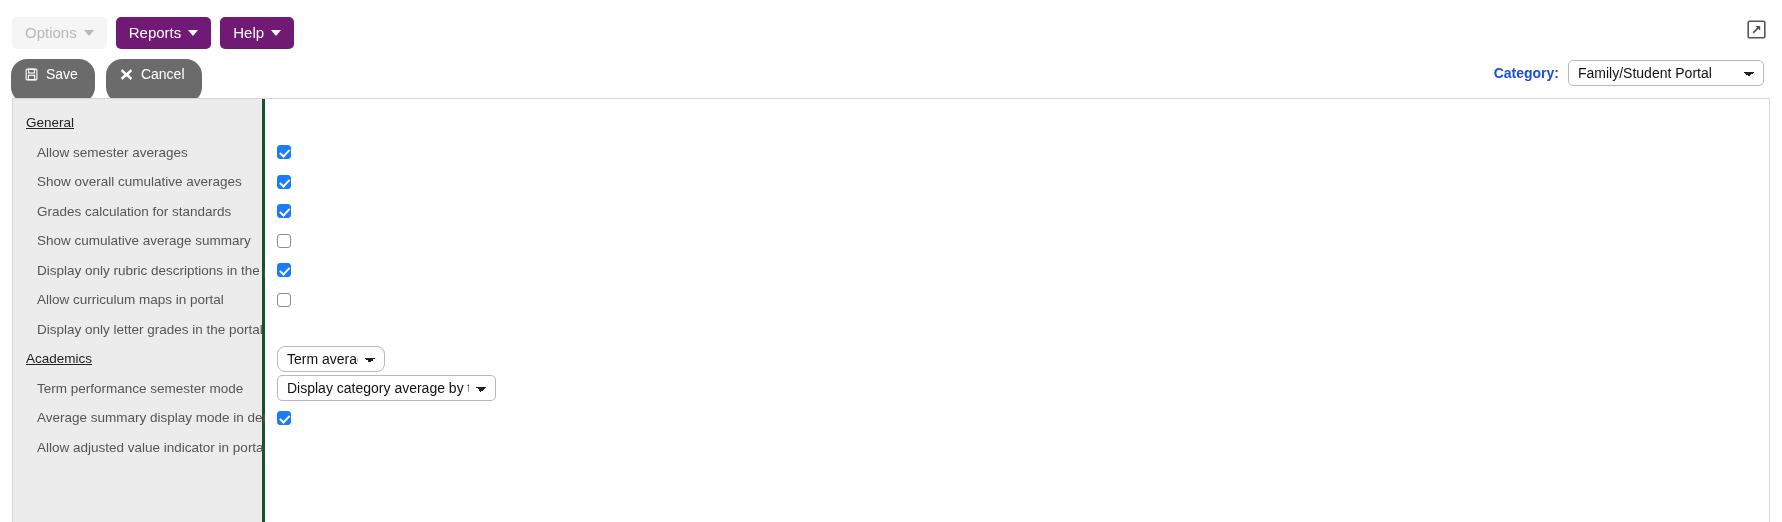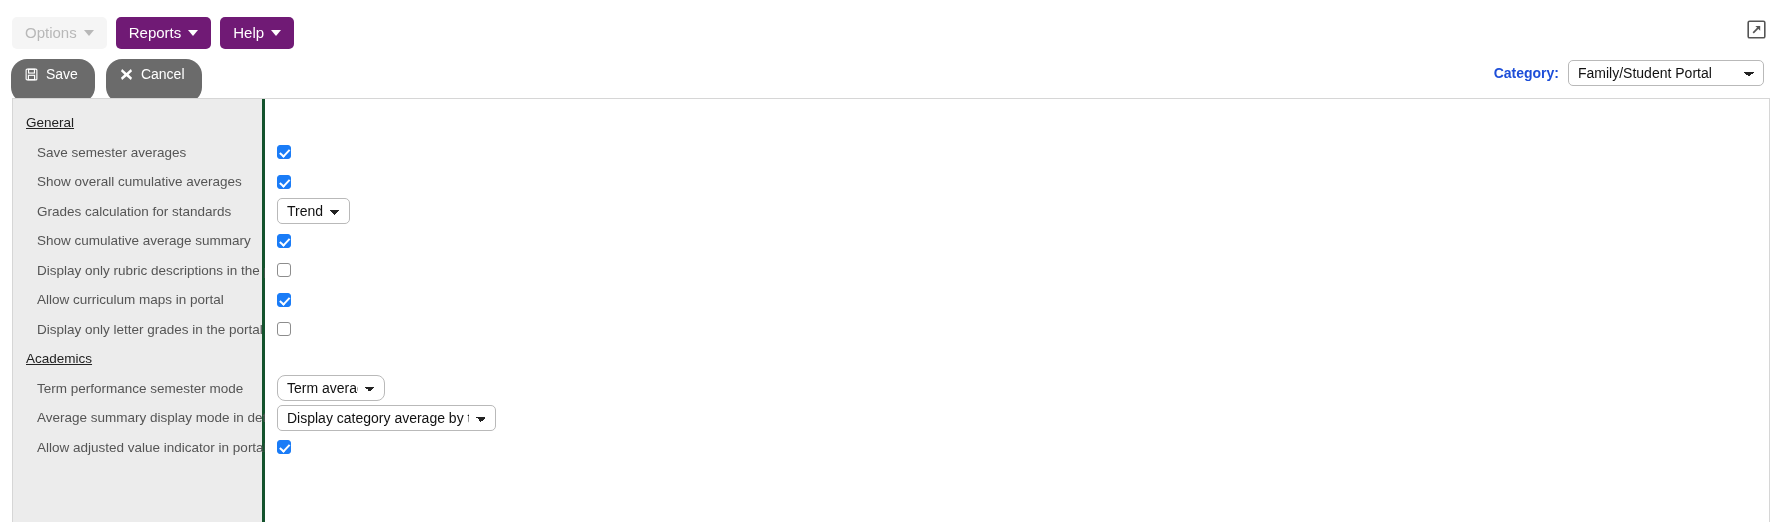--- a/index.html
+++ b/index.html
@@ -283,21 +283,21 @@
 
 </div>
 
 <div class="panel">
 
   <div class="labels-col">
     <div class="row">
       <span class="section-head">General</span>
     </div>
     <div class="row">
-      <span class="item-label">Save semester averages</span>
+      <span class="item-label">Allow semester averages</span>
     </div>
     <div class="row">
       <span class="item-label">Show overall cumulative averages</span>
     </div>
     <div class="row">
       <span class="item-label">Grades calculation for standards</span>
     </div>
     <div class="row">
       <span class="item-label">Show cumulative average summary</span>
     </div>
@@ -325,25 +325,20 @@
   </div>
 
   <div class="controls-col">
     <div class="row"></div>
 
     <div class="row ctrl">
       <input type="checkbox" class="cb" checked="" style="">
     </div>
     <div class="row ctrl">
       <input type="checkbox" class="cb" checked="" style="">
-    </div>
-    <div class="row ctrl">
-      <select class="sel w-trend">
-        <option>Trend</option>
-      </select>
     </div>
     <div class="row ctrl">
       <input type="checkbox" class="cb" checked="" style="">
     </div>
     <div class="row ctrl">
       <input type="checkbox" class="cb" style="">
     </div>
     <div class="row ctrl">
       <input type="checkbox" class="cb" checked="" style="">
     </div>

